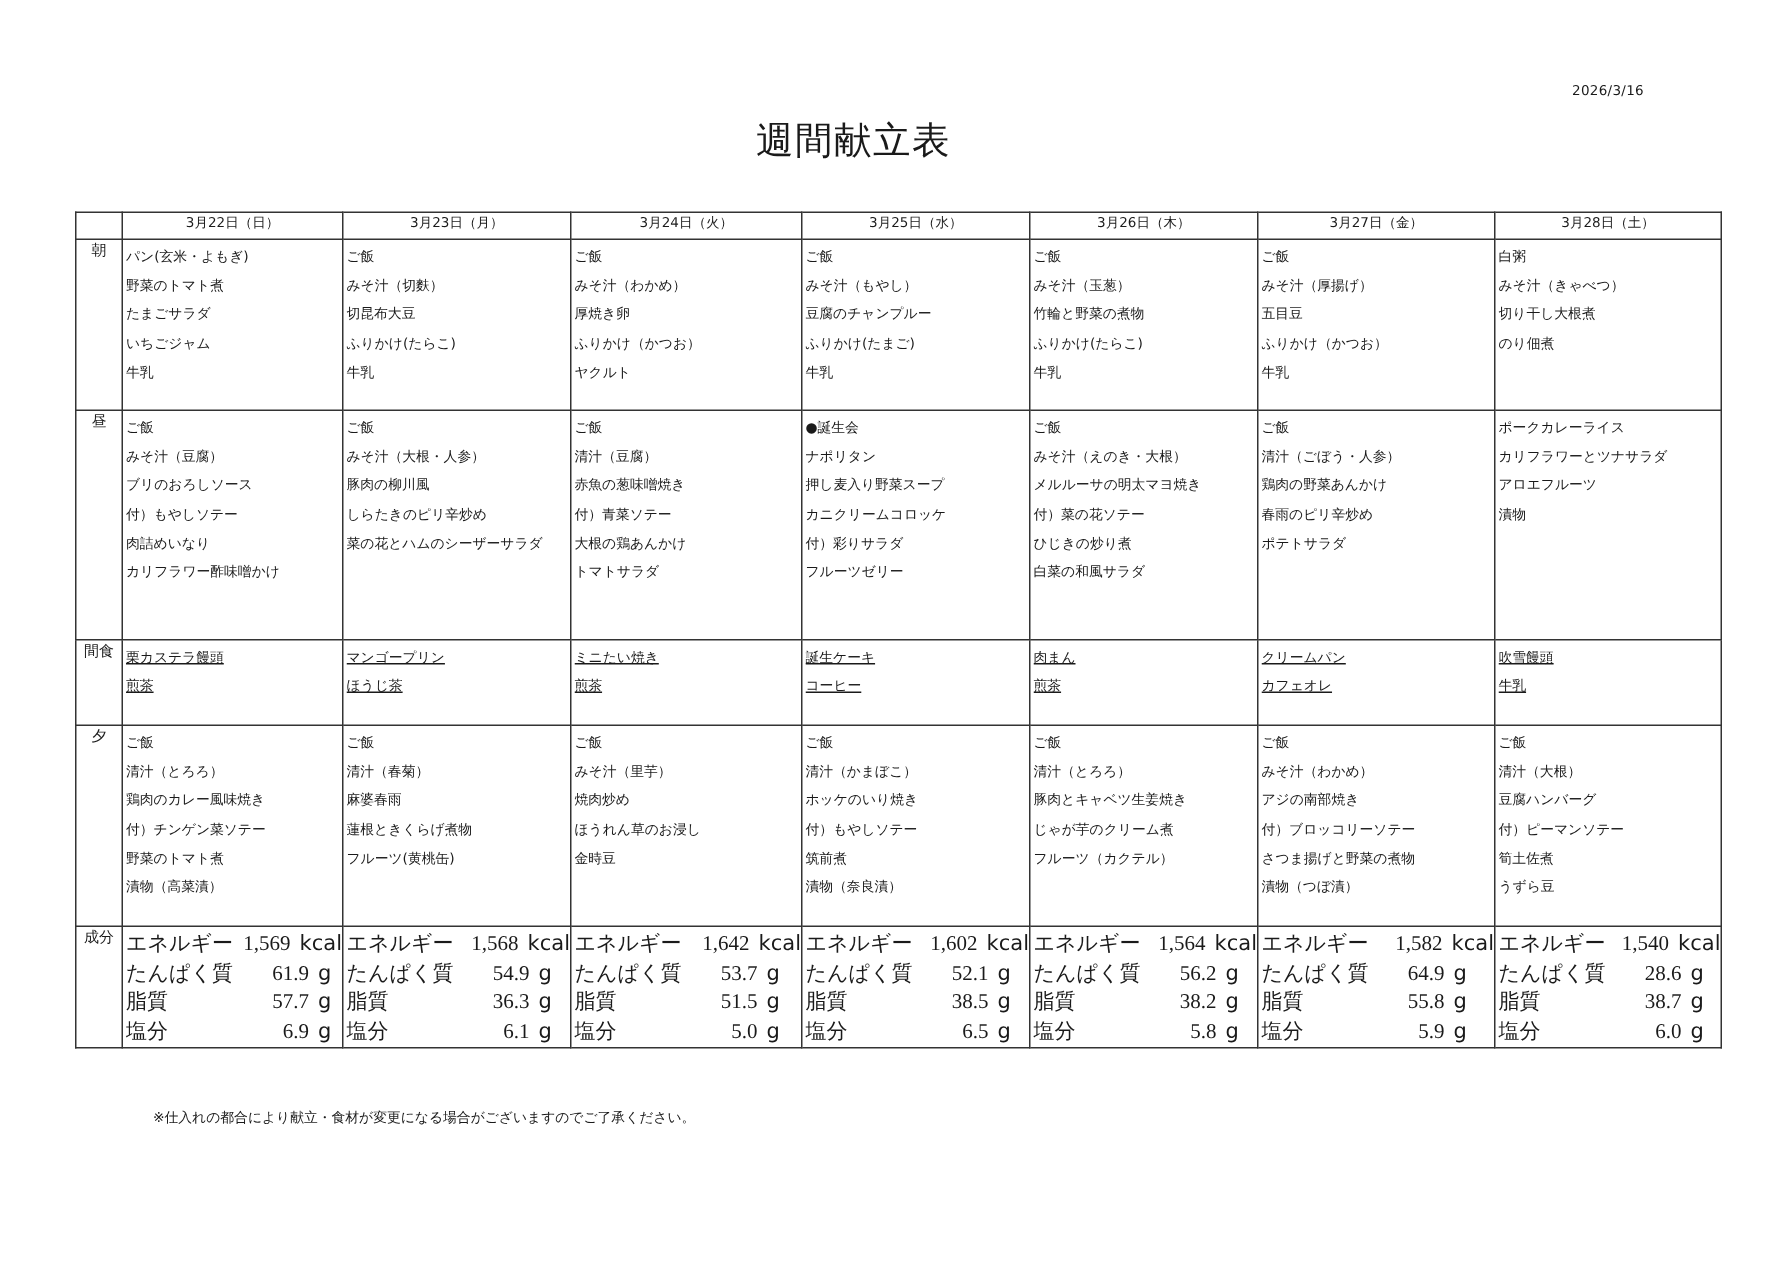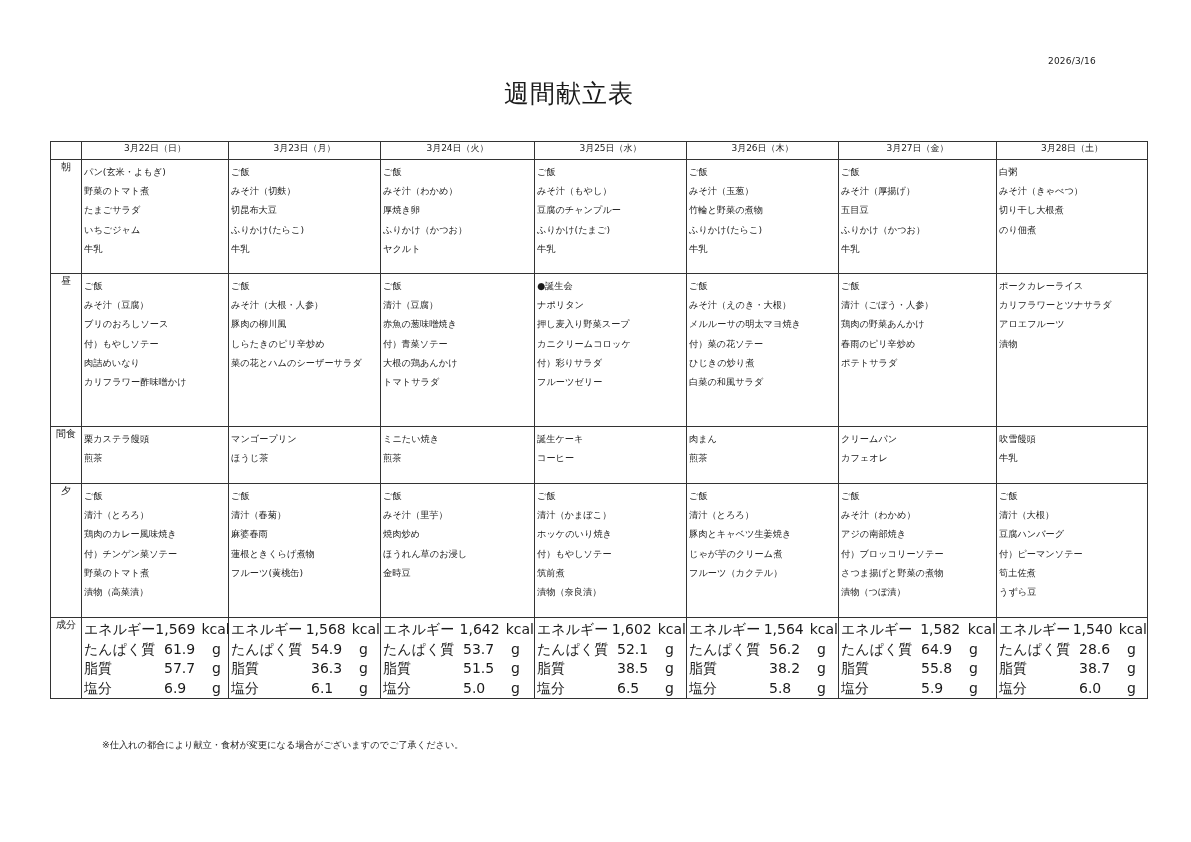--- a/index.html
+++ b/index.html
@@ -14,25 +14,25 @@
   th.day { height:17px; font-weight:normal; font-size:9px; text-align:center; vertical-align:middle; }
   th.corner { height:17px; }
   td.meal-label { text-align:center; vertical-align:middle; font-size:10px; }
   tr.breakfast td { height:113px; }
   tr.lunch td { height:152px; }
   tr.snack td { height:56px; }
   tr.dinner td { height:133px; }
   tr.nutrition td { height:80px; }
   .items { padding:2px 0 0 2px; }
   .item { font-size:9.2px; line-height:19.2px; white-space:nowrap; overflow:hidden; }
-  tr.snack .item { line-height:19px; }
+  tr.snack .item { line-height:19px;text-decoration:underline; }
   .nut { padding:2px 0 0 2px; }
   .nrow { display:flex; font-size:14px; line-height:19.5px; white-space:nowrap; }
   .nlabel { width:80px; }
-  .nval { width:42px; text-align:left; }
+  .nval { width:42px; text-align:right;font-family:Liberation Serif, serif; }
   .nunit { padding-left:6px; }
   .note { position:absolute; left:84px; top:739px; font-size:9.2px;margin-left:18px; }
 </style>
 </head>
 <body>
 
 <div class="date">2026/3/16</div>
 <div class="title">週間献立表</div>
 
 <table class="menu">

